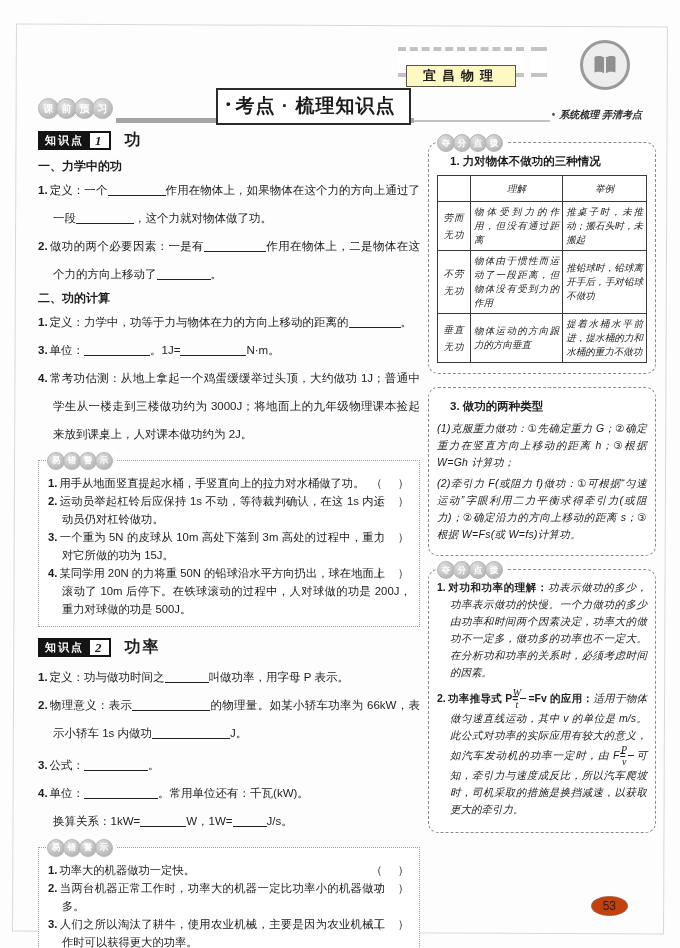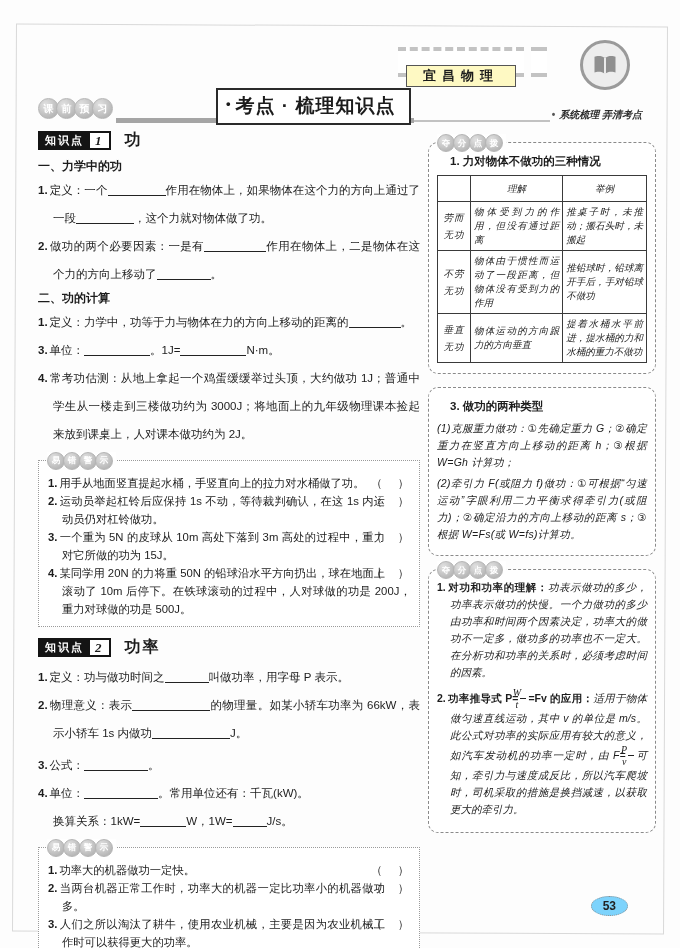--- a/index.html
+++ b/index.html
@@ -71,21 +71,21 @@
     font-style:italic;vertical-align:middle;}
   .sb-table th{text-align:center;font-weight:normal;padding:4px 2px;}
   .sb-table td.lbl{text-align:center;width:26px;letter-spacing:1px;}
   .sb-table td.txt{text-align:justify;line-height:14px;}
   .frac{display:inline-block;vertical-align:-6px;text-align:center;
     font-family:"Liberation Serif","DejaVu Serif",serif;font-style:italic;margin:0 2px;}
   .frac .fn{display:block;border-bottom:1px solid #222;padding:0 3px;line-height:11px;font-size:10px;}
   .frac .fd{display:block;line-height:11px;font-size:10px;}
   
   .page-no{position:absolute;right:52px;bottom:32px;border:1px dotted #8b8b8b;border-radius:50%;
-    background:#7dd3fc;padding:2px 11px;font-weight:bold;font-size:12px;color:#222;}
+    background:#c2410c;padding:2px 11px;font-weight:normal;font-size:12px;color:#222;}
 </style>
 </head>
 <body>
 
 <div class="scan-frame"></div>
 
 <div class="brand-strip">
   <div class="film">
     <span class="brand-label">宜昌物理</span>
   </div>

